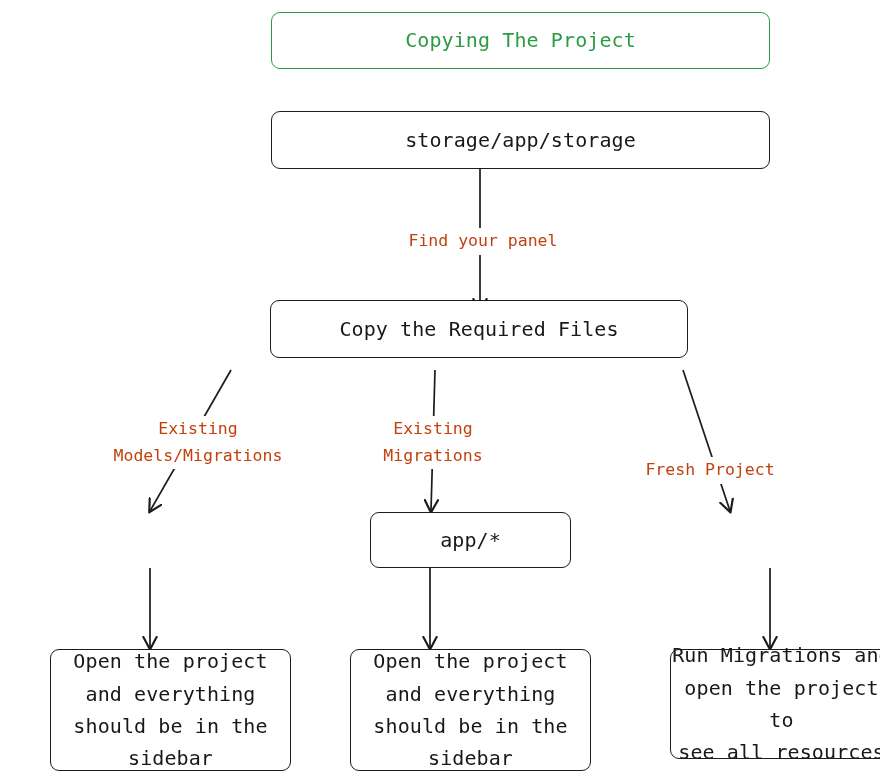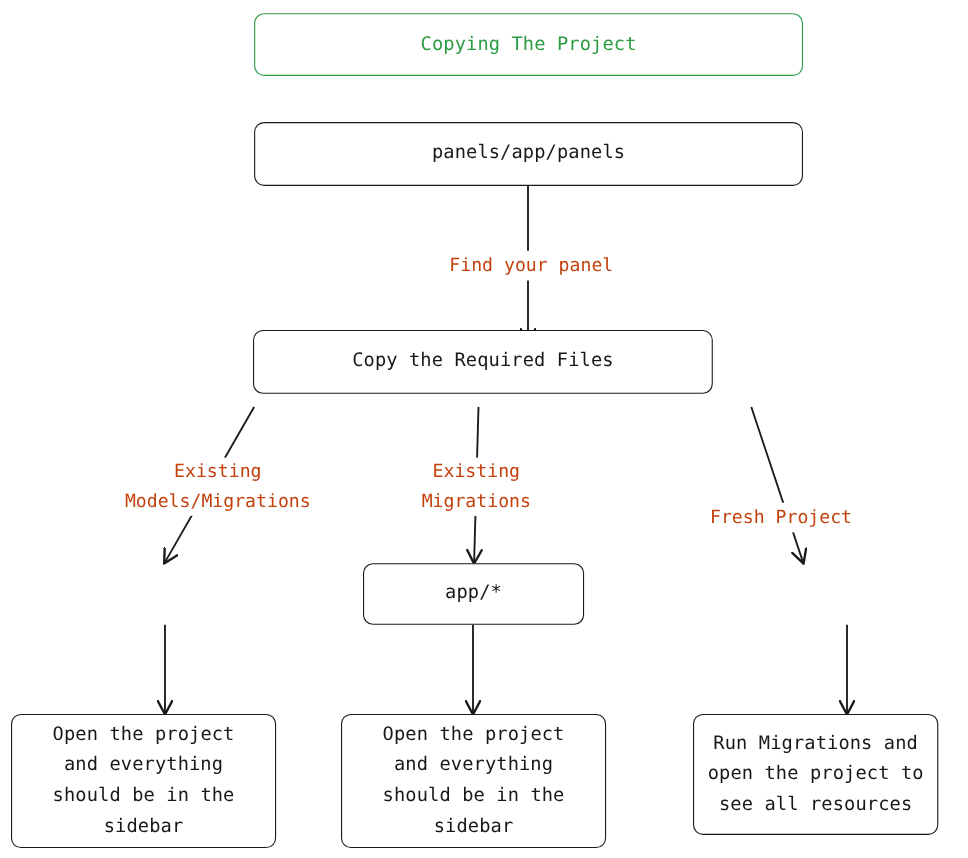--- a/index.html
+++ b/index.html
@@ -29,25 +29,26 @@
     box-sizing: border-box;
     background: #ffffff;
     border: 1.6px solid #1b1b1b;
     border-radius: 9px;
     display: flex;
     align-items: center;
     justify-content: center;
     text-align: center;
     color: #181818;
     font-family: "DejaVu Sans Mono", monospace;
-    font-size: 17px;
+    font-size: 20px;
     line-height: 1.62;
     letter-spacing: 0.1px;
     white-space: pre-line;
     z-index: 2;
+    margin-left: 40px;
   }
   .node.title-node {
     border-color: #2c9c44;
     color: #2c9c44;
     border-width: 1.8px;
   }
   .edge-label {
     position: absolute;
     background: #ffffff;
     color: #c2410c;
@@ -85,21 +86,21 @@
       <path d="M 150 568 L 150 648" marker-end="url(#arrowhead)"></path>
 
       <path d="M 430 568 L 430 648" marker-end="url(#arrowhead)"></path>
 
       <path d="M 770 568 L 770 648" marker-end="url(#arrowhead)"></path>
     </g>
   </svg>
 
   <div class="node title-node" style="left:231px; top:12px; width:499px; height:57px;">Copying The Project</div>
 
-  <div class="node" style="left:231px; top:111px; width:499px; height:58px;">panels/app/panels</div>
+  <div class="node" style="left:231px; top:111px; width:499px; height:58px;">storage/app/storage</div>
 
   <div class="node" style="left:230px; top:300px; width:418px; height:58px;">Copy the Required Files</div>
 
 
   <div class="node" style="left:330px; top:512px; width:201px; height:56px;">app/*</div>
 
 
   <div class="node" style="left:10px; top:649px; width:241px; height:122px;">Open the project
 and everything
 should be in the

